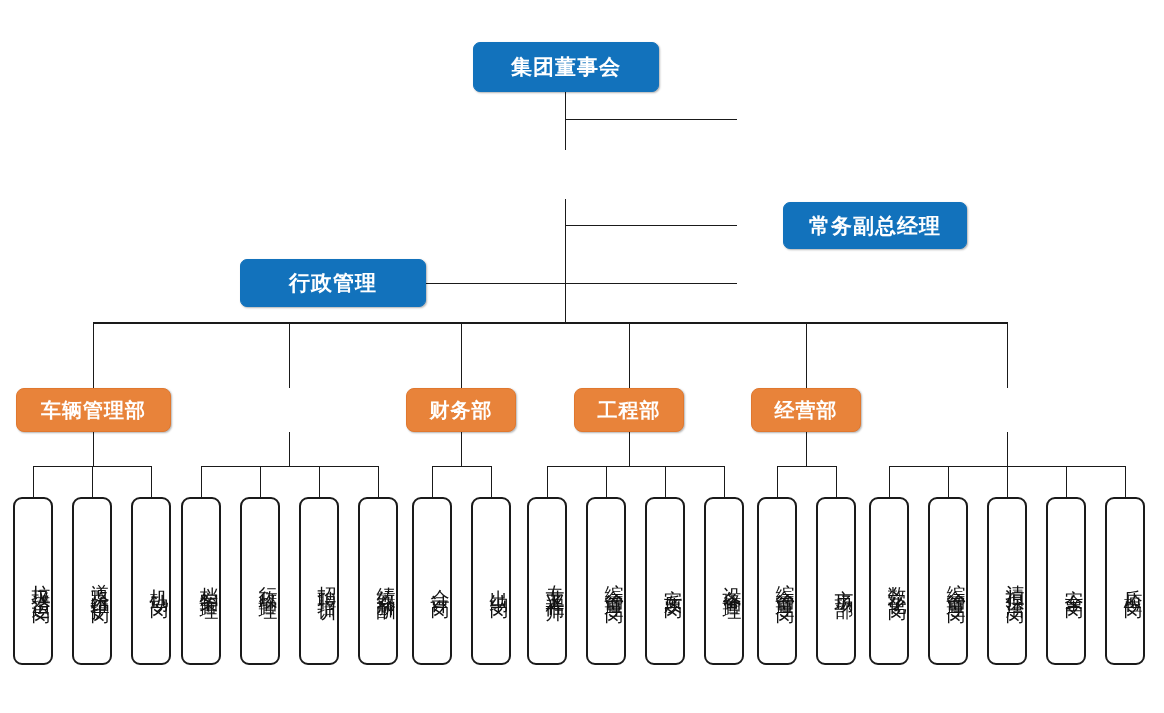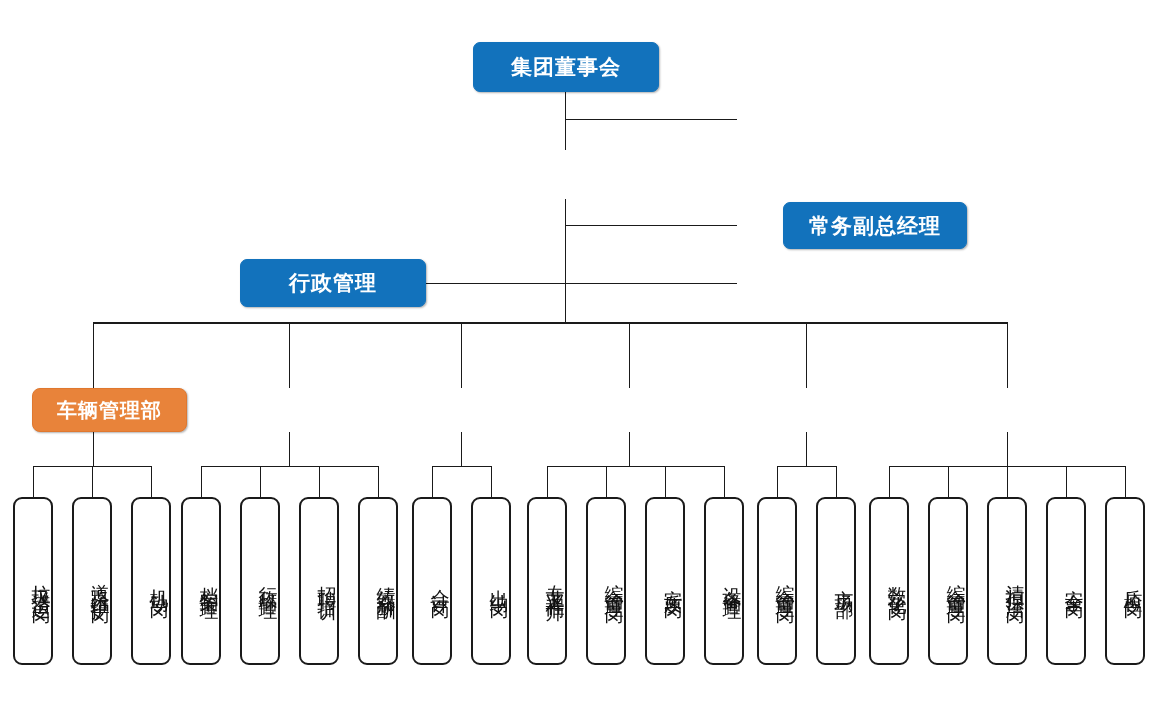--- a/index.html
+++ b/index.html
@@ -109,25 +109,28 @@
 
   <div class="node blue" style="left:473px;top:42px;width:186px;height:50px;">集团董事会</div>
 
 
 
   <div class="node blue" style="left:737px;top:202px;width:184px;height:47px;margin-left:46px;">常务副总经理</div>
 
 
   <div class="node blue" style="left:240px;top:259px;width:186px;height:48px;">行政管理</div>
 
-  <div class="node orange" style="left:16px;top:388px;width:155px;height:44px;margin-left:16px;">车辆管理部</div>
+  <div class="node orange" style="left:16px;top:388px;width:155px;height:44px;">车辆管理部</div>
 
 
+  <div class="node orange" style="left:406px;top:388px;width:110px;height:44px;">财务部</div>
 
+  <div class="node orange" style="left:574px;top:388px;width:110px;height:44px;">工程部</div>
 
+  <div class="node orange" style="left:751px;top:388px;width:110px;height:44px;">经营部</div>
 
 
   <div class="node leaf" style="left:13px;top:497px;width:40px;height:168px;">垃圾清运岗</div>
   <div class="node leaf" style="left:72px;top:497px;width:40px;height:168px;">道路维护岗</div>
   <div class="node leaf" style="left:131px;top:497px;width:40px;height:168px;">机动岗</div>
 
   <div class="node leaf" style="left:181px;top:497px;width:40px;height:168px;">档案管理</div>
   <div class="node leaf" style="left:240px;top:497px;width:40px;height:168px;">行政管理</div>
   <div class="node leaf" style="left:299px;top:497px;width:40px;height:168px;">招聘培训</div>
   <div class="node leaf" style="left:358px;top:497px;width:40px;height:168px;">绩效薪酬</div>

